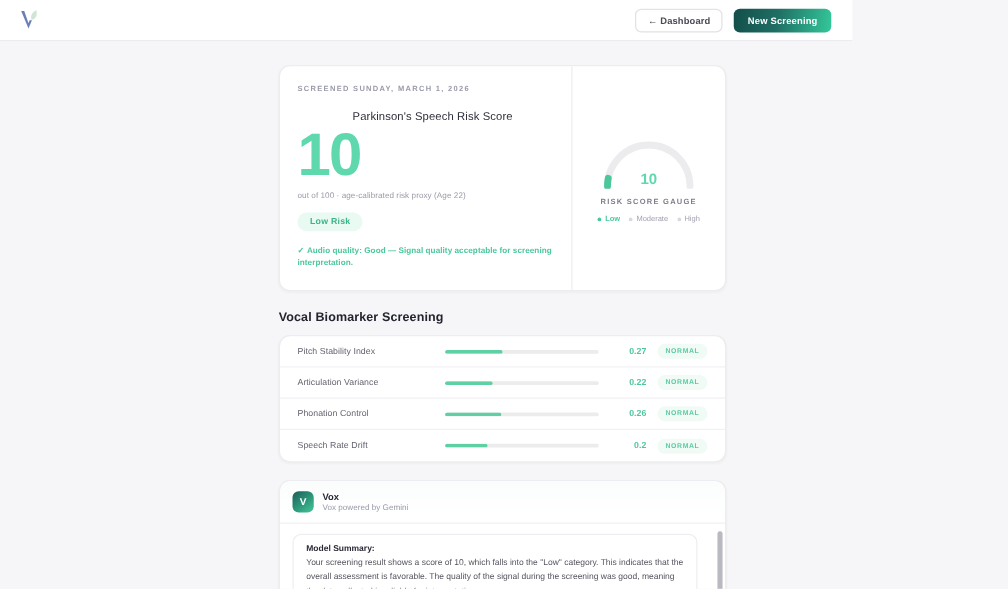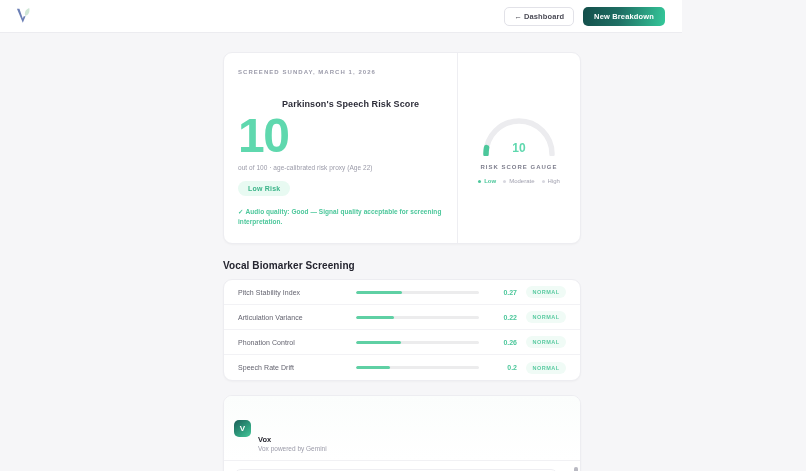--- a/index.html
+++ b/index.html
@@ -54,21 +54,21 @@
   .score-right {
     flex: 1; border-left: 1px solid #eeeef2;
     padding: 14px 8px 12px; display: flex;
     flex-direction: column; align-items: center; justify-content: center;
   }
   .screened-label {
     font-size: 6px; font-weight: 700; letter-spacing: 1.05px;
     color: #9b9baa; text-transform: uppercase;
   }
   .score-title {
-    margin-top: 24px; font-size: 9px; font-weight: 700;
+    margin-top: 13px; font-size: 9px; font-weight: 400;
     color: #2e2e3a; letter-spacing: .1px; padding-left: 44px;
   }
   .score-number {
     margin-top: 2px; font-size: 48px; line-height: 50px;
     font-weight: 700; color: #5fd8ae; letter-spacing: -1.5px;
   }
   .score-sub { margin-top: 3px; font-size: 6.5px; color: #9a9aa8; letter-spacing: .05px; }
   .risk-pill {
     margin-top: 10px; display: inline-block;
     background: #e8faf2; color: #3bb489;
@@ -141,21 +141,21 @@
     padding: 8px 12px 8px 10px;
     background: linear-gradient(180deg,#fbfdfc 0%, #ffffff 100%);
     border-bottom: 1px solid #f1f1f4;
   }
   .vox-avatar {
     width: 17px; height: 17px; border-radius: 5px;
     background: linear-gradient(140deg, #1b5e58 0%, #2f9e7e 60%, #46c79a 100%);
     color: #fff; font-size: 8px; font-weight: 700;
     display: flex; align-items: center; justify-content: center;
   }
-  .vox-name { font-size: 7.5px; font-weight: 700; color: #26262f; margin-top: 31px; }
+  .vox-name { font-size: 7.5px; font-weight: 700; color: #26262f; }
   .vox-sub { font-size: 6.5px; color: #9a9aa8; margin-top: 1px; }
   .vox-body { position: relative; padding: 8px 10px 0 10px; }
   .msg-bubble {
     border: 1px solid #eeeef2; border-radius: 7px;
     padding: 8px 10px; background: #fff;
     margin-right: 12px;
   }
   .msg-h { font-size: 6.8px; font-weight: 700; color: #2a2a36; margin-bottom: 2px; }
   .msg-p { font-size: 6.8px; color: #55555f; line-height: 1.65; }
   .vox-scrollbar {
@@ -174,21 +174,21 @@
 
   <div class="topbar">
     <div class="logo-wrap">
       <svg class="logo" viewBox="0 0 24 24">
         <path d="M3.2 4.2 L9.6 19.4 L12.6 12.2 L10.6 12.2 L9.6 14.8 L5.9 4.2 Z" fill="#6b7fb5"></path>
         <path d="M16.6 3.4 C12.4 5.0 11.0 8.6 12.3 11.9 C15.6 11.3 17.6 8.2 16.6 3.4 Z" fill="#cfe6d6"></path>
       </svg>
     </div>
     <div class="topbar-actions">
       <button class="btn-ghost">← Dashboard</button>
-      <button class="btn-primary">New Breakdown</button>
+      <button class="btn-primary">New Screening</button>
     </div>
   </div>
 
   <div class="content">
 
     <div class="score-card">
       <div class="score-left">
         <div class="screened-label">SCREENED SUNDAY, MARCH 1, 2026</div>
         <div class="score-title">Parkinson's Speech Risk Score</div>
         <div class="score-number">10</div>

